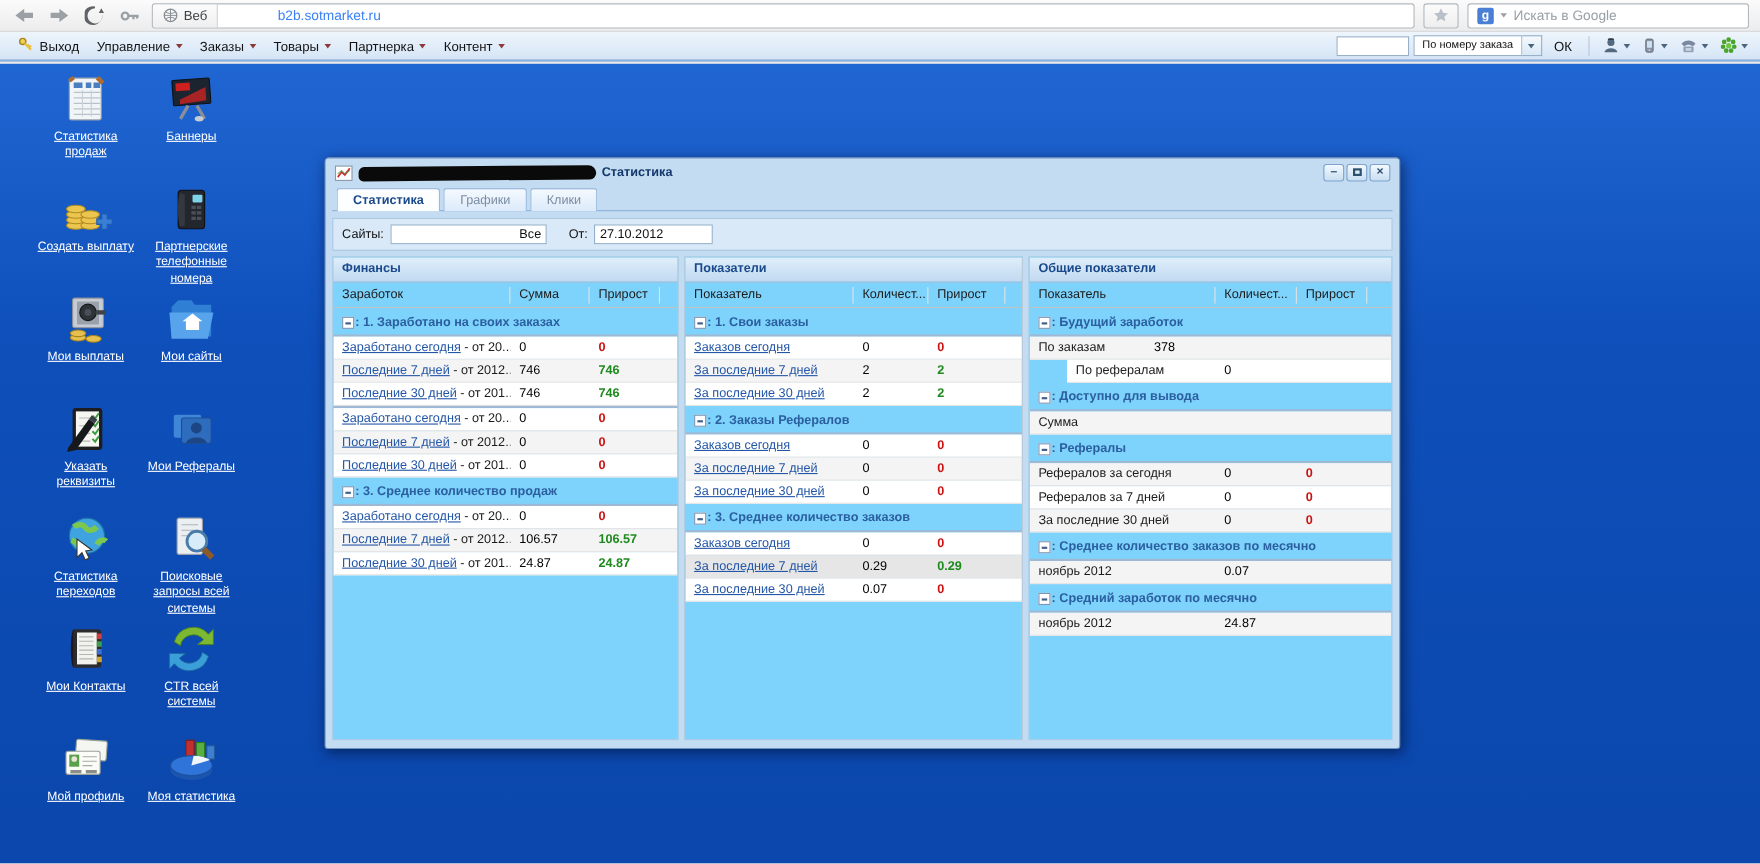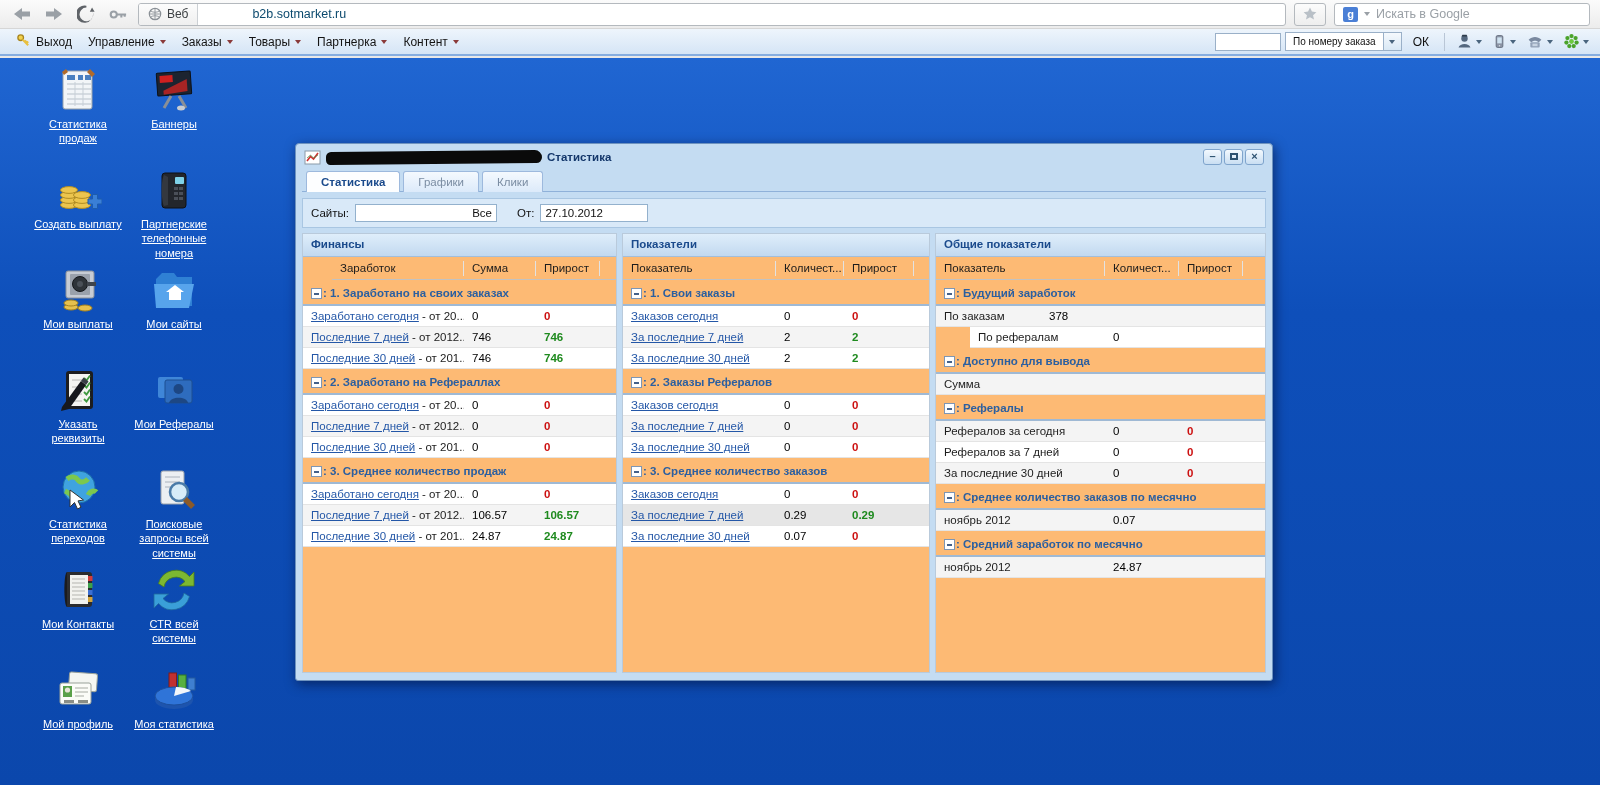--- a/index.html
+++ b/index.html
@@ -4,21 +4,21 @@
 <style>
   *{margin:0;padding:0;box-sizing:border-box;}
   html,body{width:1600px;height:785px;overflow:hidden;}
   body{position:relative;font-family:"Liberation Sans","DejaVu Sans",sans-serif;font-size:11.5px;background:#e8e8e8;}
 
   
   .toolbar{height:29px;background:linear-gradient(#fbfbfb,#ececec);display:flex;align-items:center;padding:0 10px;gap:8px;border-bottom:1px solid #d6d6d6;}
   .nav-ic{width:24px;height:22px;display:flex;align-items:center;justify-content:center;flex:none;}
   .urlbar{flex:1;height:23px;background:#fff;border:1px solid #b4b9be;border-radius:3px;display:flex;align-items:center;overflow:hidden;gap:44px;}
   .identity{display:flex;align-items:center;gap:5px;padding:0 9px;height:100%;background:linear-gradient(#fcfcfc,#efefef);border-right:1px solid #ccd0d4;color:#3c4043;font-size:12px;}
-  .url-text{padding:0 10px;font-size:12.5px;color:#0c4a6e;}
+  .url-text{padding:0 10px;font-size:12.5px;color:#3b82f6;}
   .star-btn{width:32px;height:23px;border:1px solid #b4b9be;border-radius:3px;background:linear-gradient(#fcfcfc,#eeeeee);display:flex;align-items:center;justify-content:center;flex:none;}
   .searchbox{width:256px;height:23px;background:#fff;border:1px solid #b4b9be;border-radius:3px;display:flex;align-items:center;gap:6px;padding:0 8px;flex:none;}
   .gicon{width:15px;height:15px;background:#4a7fd6;border-radius:2px;color:#fff;font-size:11px;font-weight:bold;display:flex;align-items:center;justify-content:center;flex:none;}
   .search-input{border:none;outline:none;flex:1;font-size:12.5px;color:#444;font-family:inherit;background:transparent;}
   .search-input::placeholder{color:#9aa0a6;}
   .dd{width:0;height:0;border-left:3.5px solid transparent;border-right:3.5px solid transparent;border-top:4px solid #9aa0a6;}
 
   .menubar{height:27px;background:linear-gradient(#eef5fc,#d5e5f6);display:flex;align-items:center;padding:0 8px;border-bottom:2px solid #85ade0;}
   .menu-item{display:flex;align-items:center;gap:5px;padding:3px 8px;font-size:12px;color:#141414;cursor:default;}
   .mi-arrow{width:0;height:0;border-left:3.5px solid transparent;border-right:3.5px solid transparent;border-top:4.5px solid #8a3a3a;}
@@ -54,21 +54,21 @@
   .tab{padding:4px 14px;font-size:11.5px;color:#7b8da3;background:linear-gradient(#f4f9fe,#dceafa);border:1px solid #9db9dd;border-bottom:none;border-radius:3px 3px 0 0;position:relative;top:1px;cursor:default;}
   .tab.active{background:#fdfeff;color:#1a4a8c;font-weight:bold;}
 
   .formrow{margin:6px 0 5px;border:1px solid #a9c6e2;background:#d9e9f8;padding:5px 8px;display:flex;align-items:center;gap:6px;font-size:11.5px;color:#111;flex:none;}
   .frm-input{height:18px;border:1px solid #93b1cd;font-size:11.5px;padding:1px 4px;font-family:inherit;color:#111;}
   .w-sites{width:142px;text-align:right;}
   .w-from{width:108px;margin-right:2px;}
   .frm-gap{width:8px;}
 
   .content{flex:1;display:flex;gap:5px;overflow:hidden;}
-  .panel{background:#fdba74;border:1px solid #b9cadb;display:flex;flex-direction:column;overflow:hidden;}
+  .panel{background:#7dd3fc;border:1px solid #b9cadb;display:flex;flex-direction:column;overflow:hidden;}
   .panel-1{width:315px;flex:none;}
   .panel-2{width:308px;flex:none;}
   .panel-3{flex:1;}
   .panel-title{height:23px;background:linear-gradient(#dfeefb,#c2d9f0);border-bottom:1px solid #a2bedb;color:#1a4a8c;font-weight:bold;font-size:11.5px;padding:4px 8px;flex:none;}
   .cols{display:grid;height:23px;border-bottom:1px solid #c2c2c2;align-items:center;font-size:11.5px;color:#1c1c1c;flex:none;}
   .cols .c{padding:0 8px;border-right:1px solid #e2e2e2;height:15px;line-height:15px;overflow:hidden;white-space:nowrap;}
   .cols .c:last-child{border-right:none;}
   .panel-body{flex:1;overflow:hidden;font-size:11.5px;}
   .group-header{display:flex;align-items:center;gap:1px;padding:7px 8px 5px;color:#2b5fa0;font-weight:bold;}
   .collapse-box{width:11px;height:11px;border:1px solid #7e96b4;background:#fff;position:relative;flex:none;}
@@ -411,21 +411,21 @@
     <span>Сайты:</span>
     <input class="frm-input w-sites" value="Все" style="">
     <span class="frm-gap"></span>
     <span>От:</span>
     <input class="frm-input w-from" value="27.10.2012" style="">
   </div>
 
   <div class="content">
     <div class="panel panel-1">
       <div class="panel-title">Финансы</div>
-      <div class="cols" style="grid-template-columns:1fr 72px 64px 16px;margin-left:29px;">
+      <div class="cols" style="grid-template-columns:1fr 72px 64px 16px;">
         <span class="c">Заработок</span>
         <span class="c">Сумма</span>
         <span class="c">Прирост</span>
         <span class="c"></span>
       </div>
       <div class="panel-body">
           <div class="group-header">
             <span class="collapse-box"></span>
             <span>: 1. Заработано на своих заказах</span>
           </div>
@@ -441,24 +441,20 @@
               <span class="cell">746</span>
               <span class="cell growth green">746</span>
               <span class="cell"></span>
             </div>
             <div class="row" style="grid-template-columns: 1fr 72px 64px 16px;">
               <span class="cell"><a class="link">Последние 30 дней</a><span class="suffix"> - от 201...</span></span>
               <span class="cell">746</span>
               <span class="cell growth green">746</span>
               <span class="cell"></span>
             </div>
-          </div>
-          <div class="group-header">
-            <span class="collapse-box"></span>
-            <span>: 2. Заработано на Рефераллах</span>
           </div>
           <div class="rows">
             <div class="row" style="grid-template-columns: 1fr 72px 64px 16px;">
               <span class="cell"><a class="link">Заработано сегодня</a><span class="suffix"> - от 20...</span></span>
               <span class="cell">0</span>
               <span class="cell growth red">0</span>
               <span class="cell"></span>
             </div>
             <div class="row alt" style="grid-template-columns: 1fr 72px 64px 16px;">
               <span class="cell"><a class="link">Последние 7 дней</a><span class="suffix"> - от 2012...</span></span>

